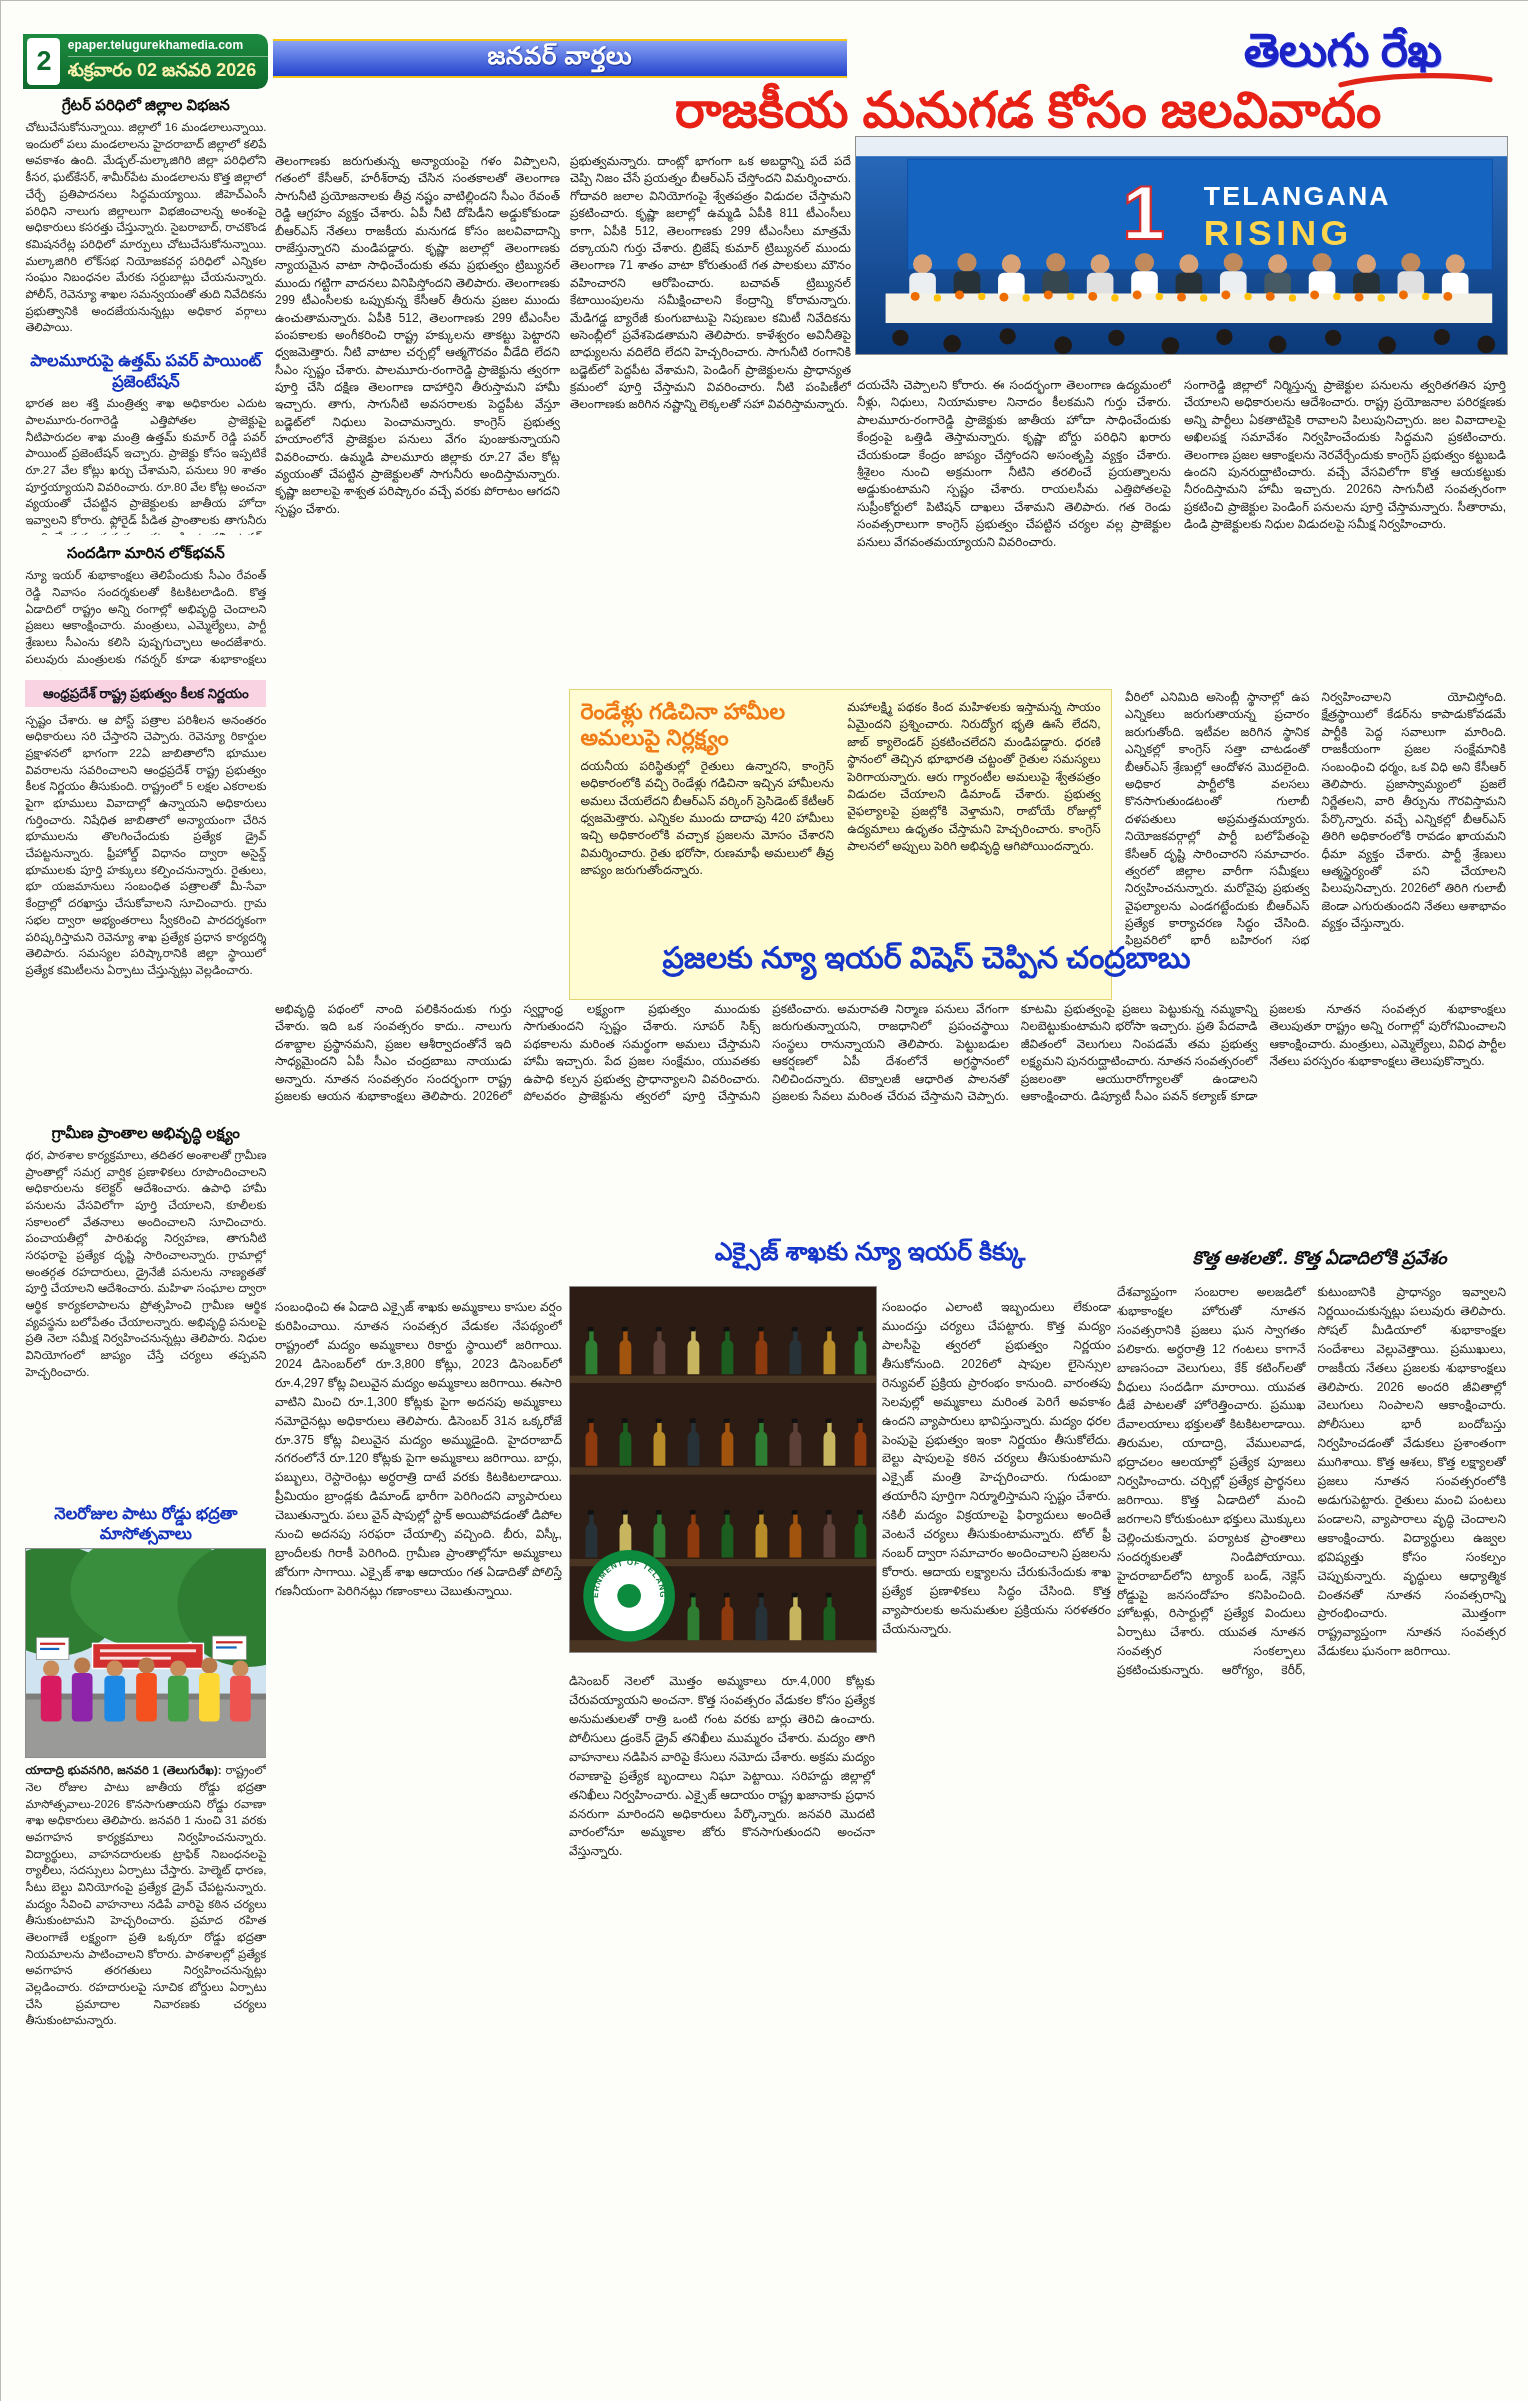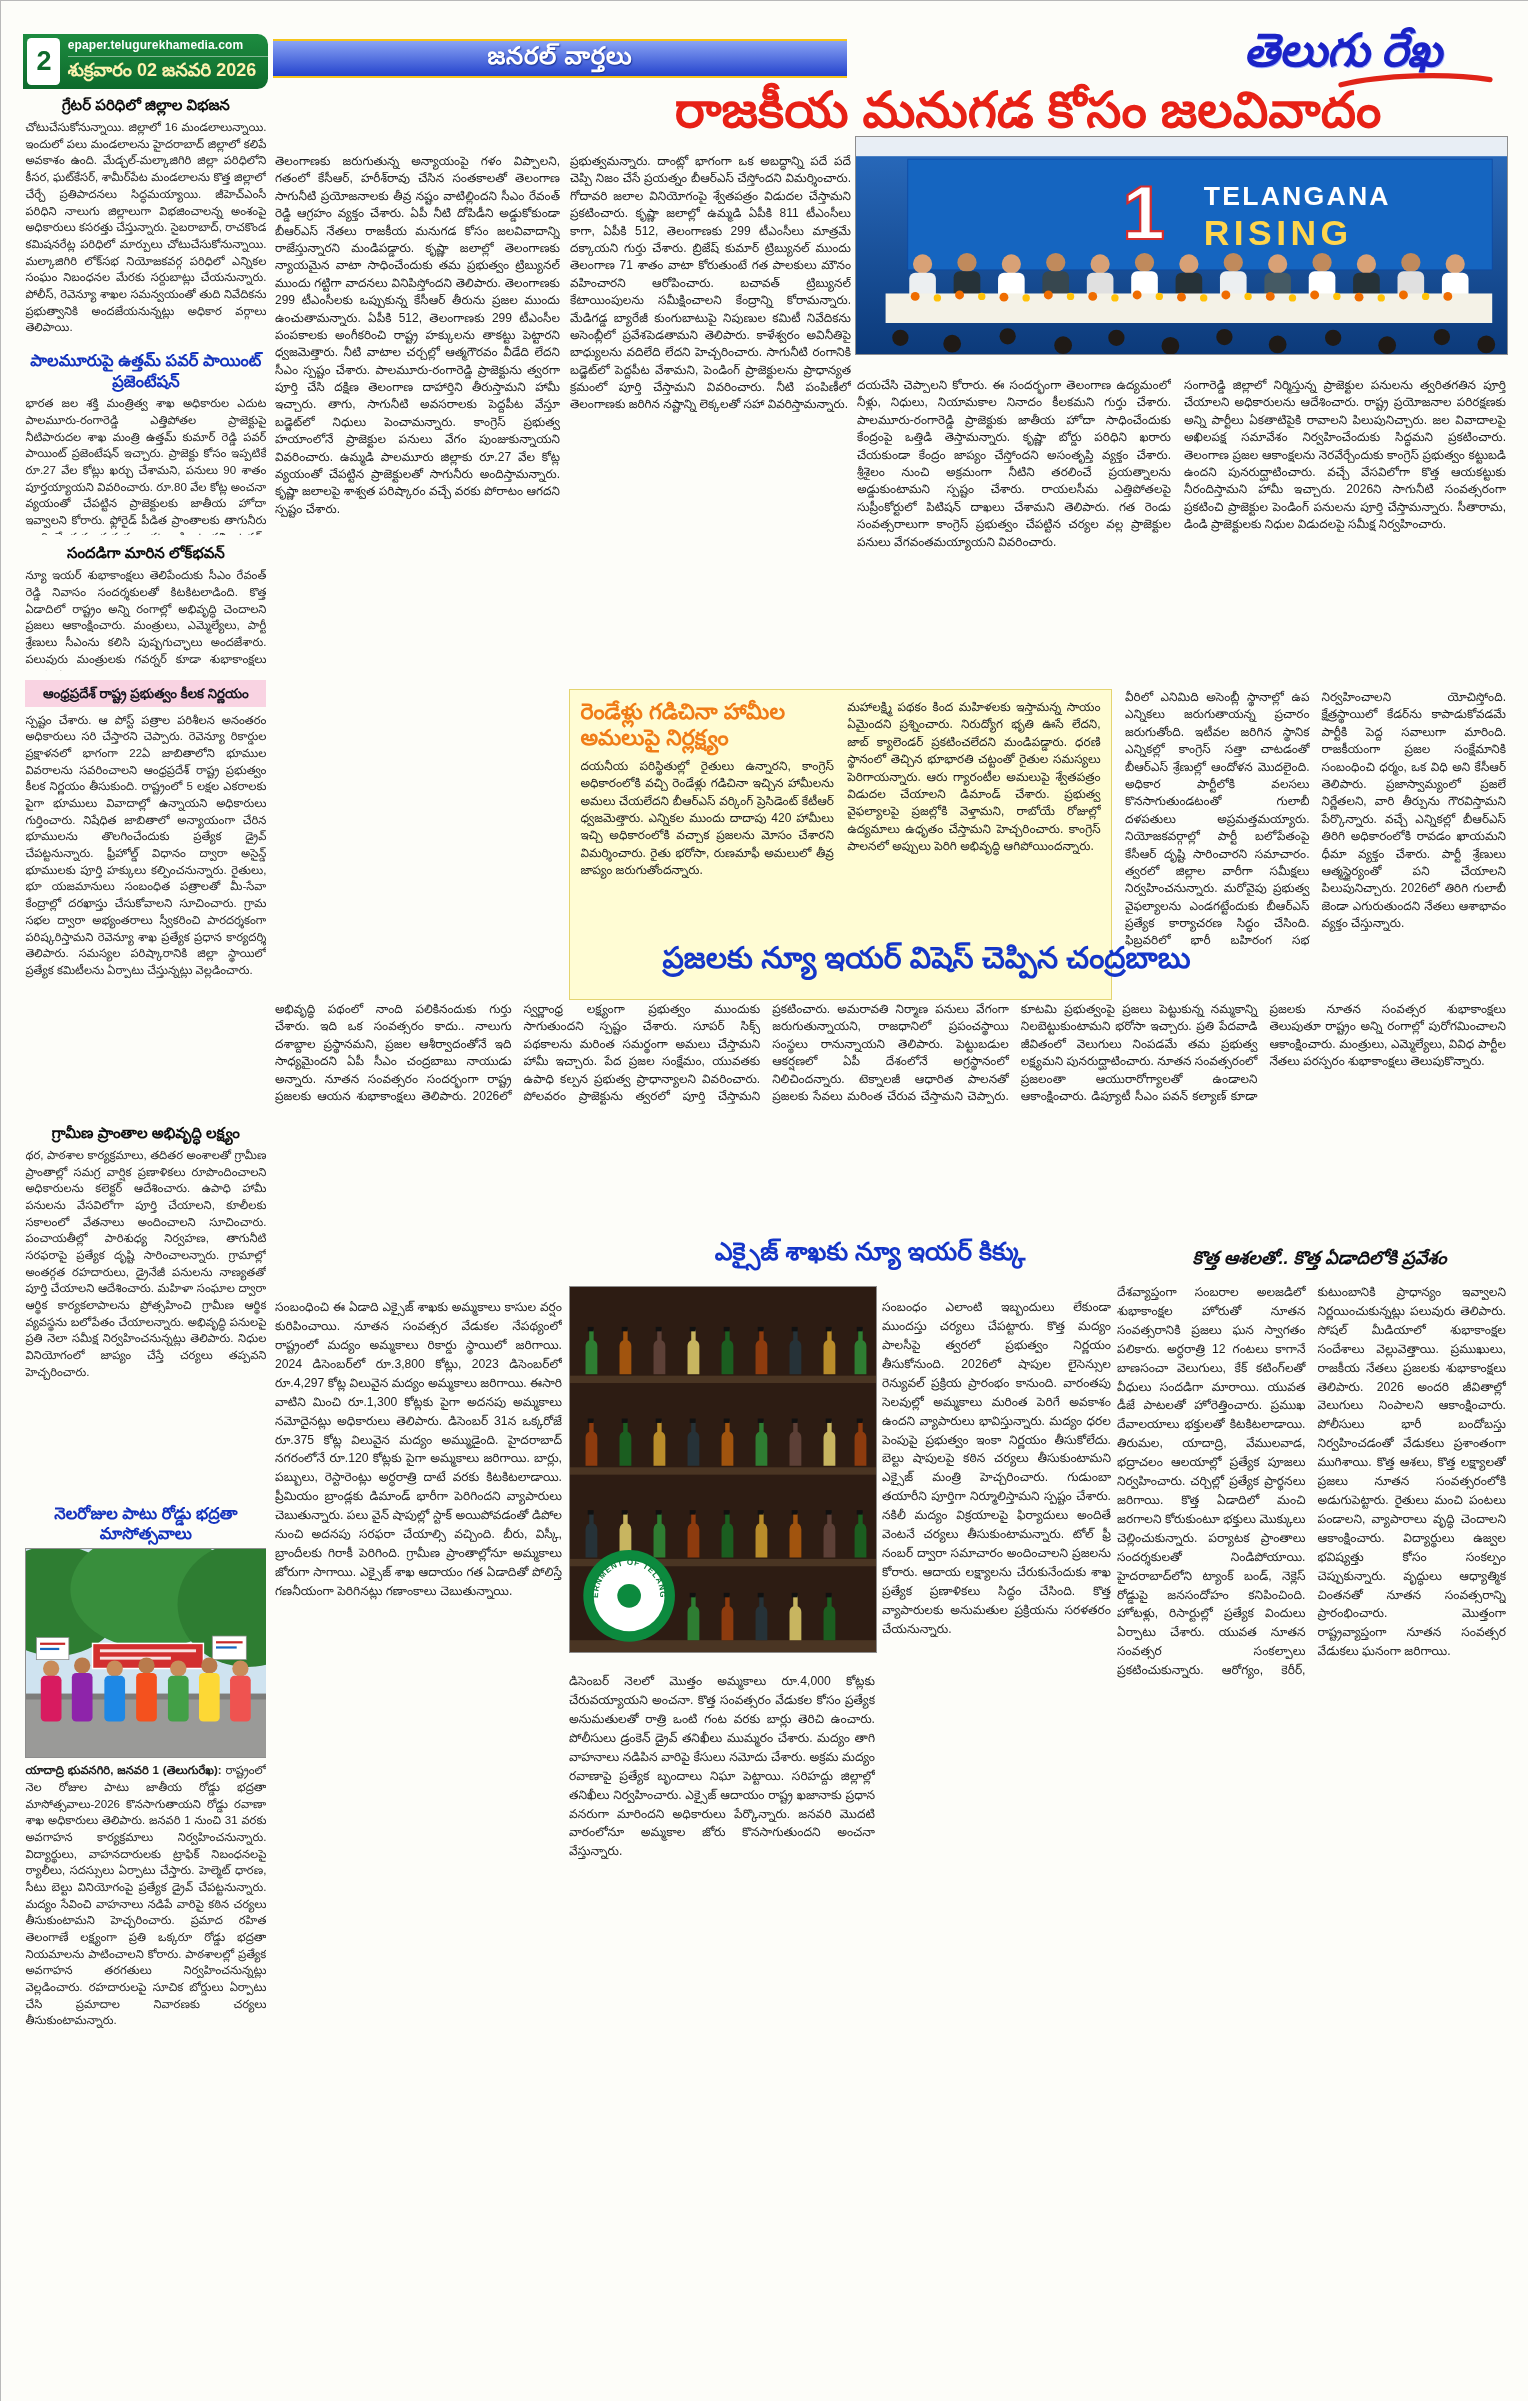--- a/index.html
+++ b/index.html
@@ -16,21 +16,21 @@
     border-radius:0 10.4px 10.4px 0;display:flex;align-items:stretch;overflow:hidden;}
   .pagenum-box{width:33px;background:#fff;margin:4.4px;border-radius:4.4px;display:flex;align-items:center;justify-content:center;
     font-size:27px;font-weight:bold;color:#0e6a2c;}
   .hdr-left-col{flex:1;display:flex;flex-direction:column;justify-content:center;padding-left:3px;}
   .site-url{color:#ffffff;font-size:12px;font-weight:bold;letter-spacing:0.1px;}
   .page-date{color:#fff3b0;font-size:18px;font-weight:bold;margin-top:4.4px;border-top:0.7px solid rgba(255,255,255,.45);padding-top:3px;}
   .hdr-center{left:272px;top:38px;width:574px;height:35px;background:linear-gradient(180deg,#8aa4f4,#2443cd);
     border-top:2.2px solid #f6c51a;border-bottom:2.2px solid #f6c51a;display:flex;align-items:center;justify-content:center;
     color:#fff;font-size:24.4px;font-weight:bold;text-shadow:0.7px 0.7px 1.5px #122a8a;letter-spacing:0.7px;}
   .logo-wrap{left:1179px;top:22px;width:325px;height:68px;text-align:center;}
-  .logo-text{font-size:46px;font-weight:800;color:#1b23c6;font-style:italic;letter-spacing:-0.7px;
+  .logo-text{font-size:46px;font-weight:800;color:#1b23c6;letter-spacing:-0.7px;
     text-shadow:0.7px 0.7px 0 #9fb0ff;}
   .logo-swoosh{position:absolute;right:12px;bottom:1.5px;width:155px;height:16.3px;}
   
   .sidebar{left:24.4px;top:95px;width:241px;height:2282px;overflow:hidden;}
   .sb-article{margin-bottom:9px;}
   .sb-head{margin:0 0 4.4px 0;font-size:15px;line-height:1.25;font-weight:bold;text-align:center;color:#0d0d0d;}
   .sb-head.blue{color:#1433bd;font-size:16.3px;}
   .sb-head.pinkbar{background:#f9d3e2;color:#14141c;padding:5.2px 3px;font-size:13.3px;}
   .sb-body{font-size:11.5px;margin:0;}
   .sb-photo{width:241px;height:208px;border:0.7px solid #8d8d8d;margin:3px 0 4.4px 0;}
@@ -57,21 +57,21 @@
 <div class="page">
 
   <div class="abs hdr-left">
     <div class="pagenum-box">2</div>
     <div class="hdr-left-col">
       <div class="site-url">epaper.telugurekhamedia.com</div>
       <div class="page-date">శుక్రవారం 02 జనవరి 2026</div>
     </div>
   </div>
 
-  <div class="abs hdr-center">జనరల్ వార్తలు</div>
+  <div class="abs hdr-center">జనవర్ వార్తలు</div>
 
   <div class="abs logo-wrap">
     <span class="logo-text">తెలుగు రేఖ</span>
     <svg class="logo-swoosh" viewBox="0 0 210 22">
       <path d="M4 16 C 60 2, 150 0, 206 9" stroke="#e02418" stroke-width="7" fill="none" stroke-linecap="round"></path>
     </svg>
   </div>
 
   <div class="abs sidebar">
 

